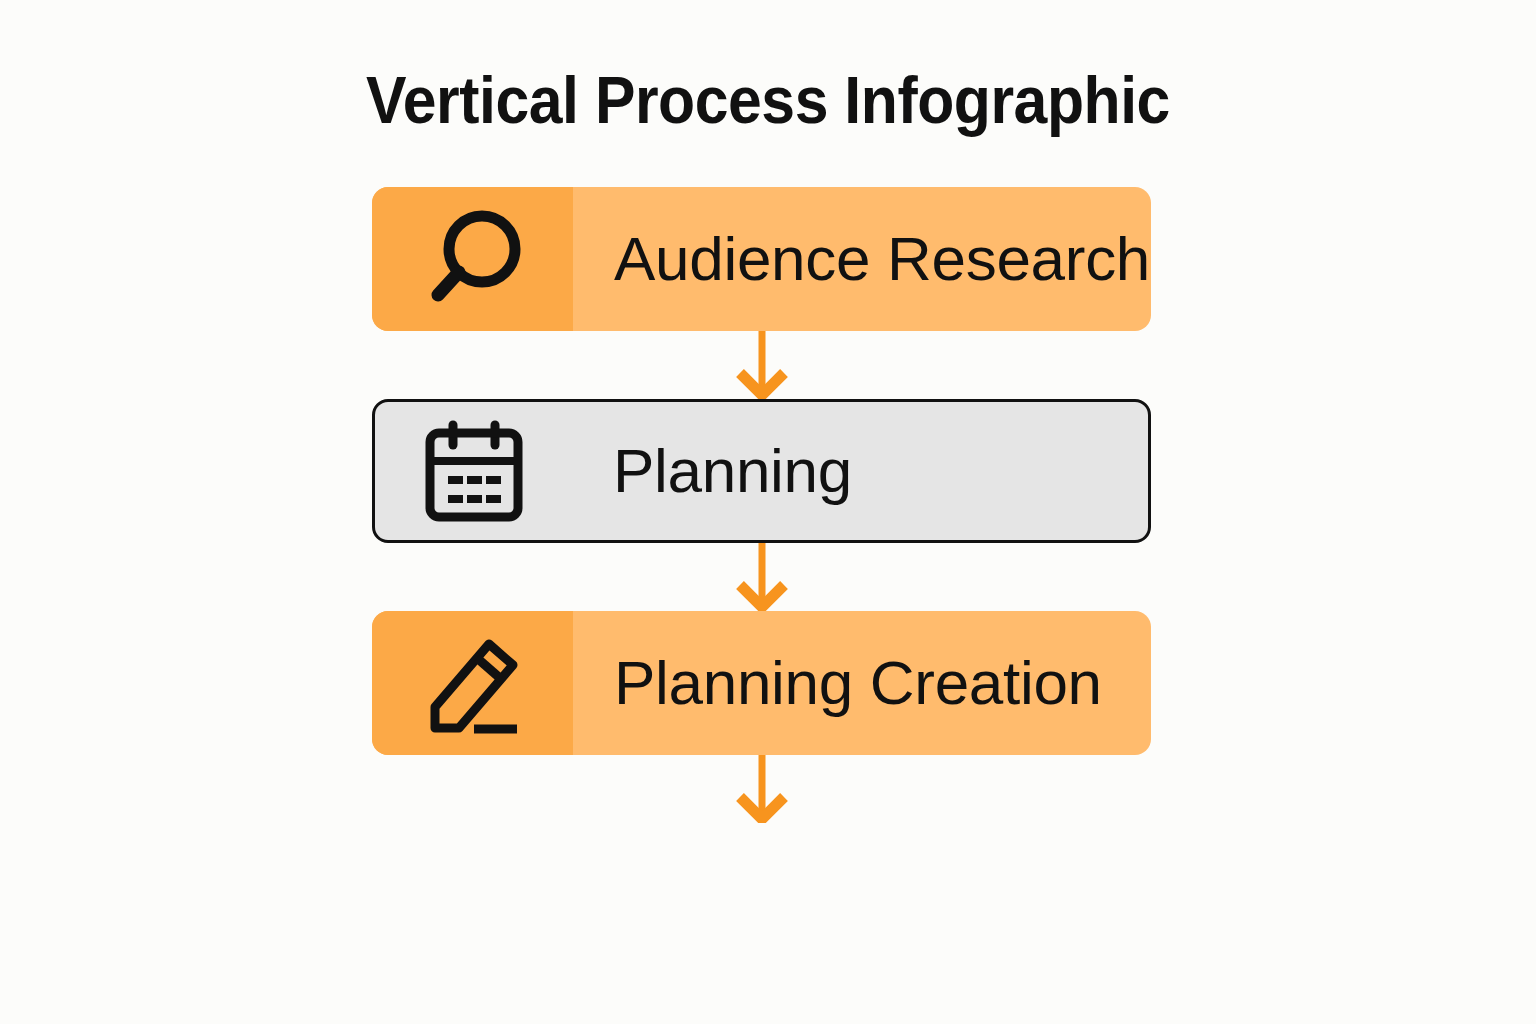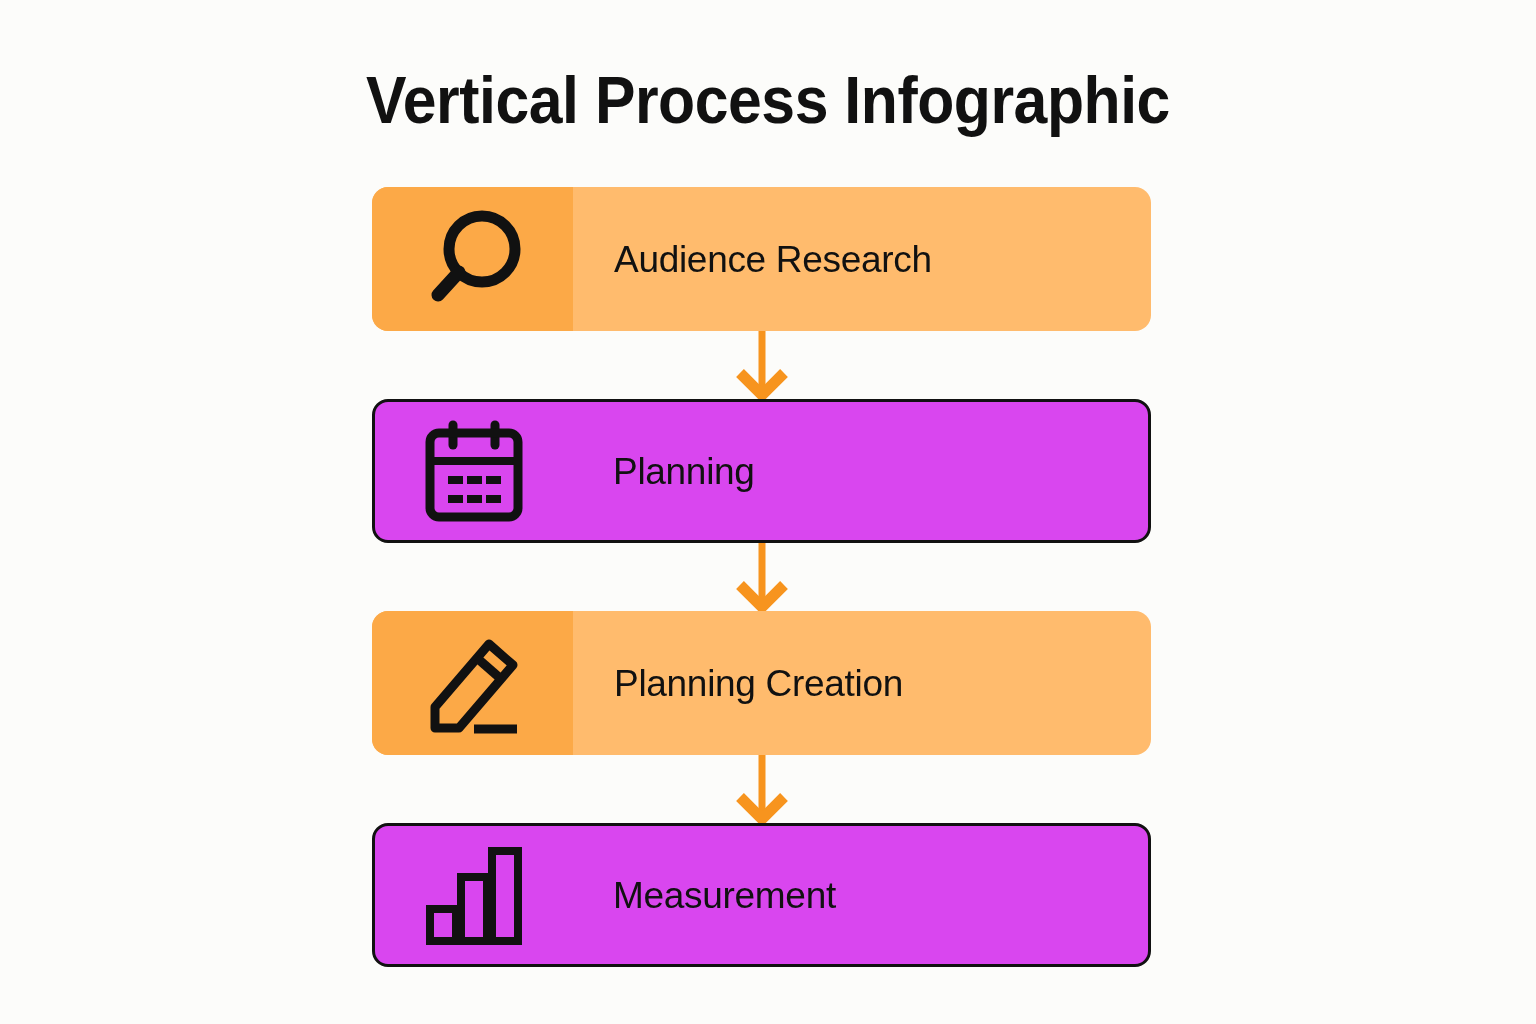--- a/index.html
+++ b/index.html
@@ -61,21 +61,21 @@
   .step.filled {
     background: #ffbb6d;
     border: none;
   }
   .step.filled .icon-pane {
     background: #fca947;
   }
 
   
   .step.outlined {
-    background: #d946ef;
+    background: #e5e5e5;
     border: 3px solid #111111;
   }
   .step.outlined .icon-pane {
     background: transparent;
   }
 
   .icon-pane {
     width: 201px;
     height: 100%;
     flex: 0 0 201px;
@@ -89,21 +89,21 @@
   }
 
   .icon-pane svg {
     display: block;
   }
 
   .step-label {
     flex: 1 1 auto;
     padding-left: 41px;
     font-family: "Liberation Sans", sans-serif;
-    font-size: 37px;
+    font-size: 62px;
     font-weight: normal;
     color: #111111;
     letter-spacing: -0.3px;
     white-space: nowrap;
     line-height: 1;
   }
   .step.outlined .step-label {
     padding-left: 40px;
   }
 
@@ -183,25 +183,15 @@
       <div class="step-label">Planning Creation</div>
     </div>
 
     <div class="connector">
       <svg width="60" height="68" viewBox="0 0 60 68" aria-hidden="true">
         <line x1="30" y1="0" x2="30" y2="64" stroke="#f7941e" stroke-width="7"></line>
         <polyline points="8,42 30,64 52,42" fill="none" stroke="#f7941e" stroke-width="11" stroke-linecap="butt" stroke-linejoin="miter"></polyline>
       </svg>
     </div>
 
-    <div class="step outlined">
-      <div class="icon-pane">
-        <svg width="104" height="104" viewBox="0 0 104 104" aria-hidden="true">
-          <rect x="8" y="66" width="26" height="32" fill="none" stroke="#111111" stroke-width="8"></rect>
-          <rect x="39" y="34" width="26" height="64" fill="none" stroke="#111111" stroke-width="8"></rect>
-          <rect x="70" y="8" width="26" height="90" fill="none" stroke="#111111" stroke-width="8"></rect>
-        </svg>
-      </div>
-      <div class="step-label">Measurement</div>
-    </div>
 
   </div>
 </div>
 
 </body></html>

